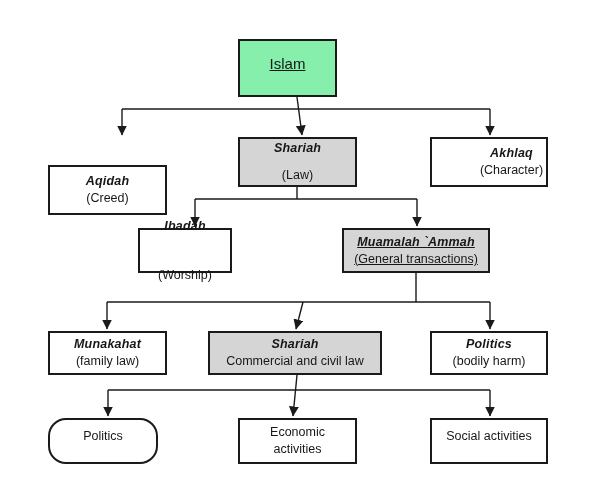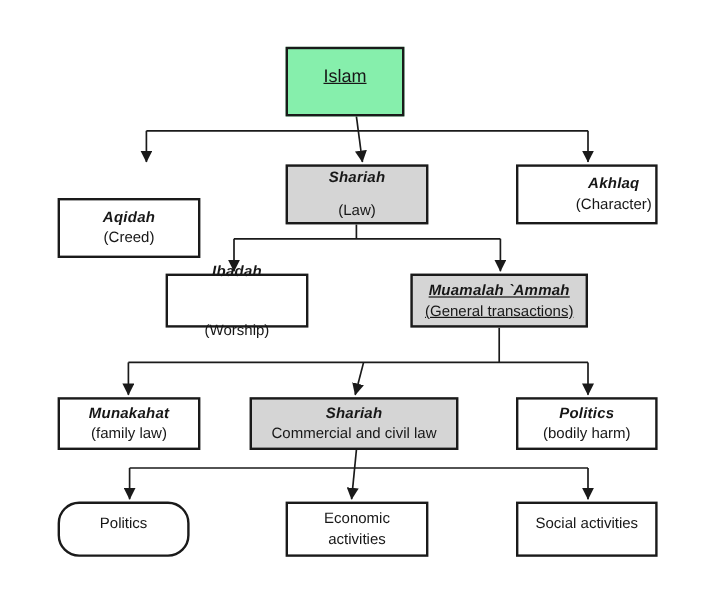--- a/index.html
+++ b/index.html
@@ -68,21 +68,21 @@
     <span class="l2">(Creed)</span>
   </div>
   <div class="node italic-title" style="left: 238px; top: 137px; width: 119px; height: 50px; background: rgb(213, 213, 213); justify-content: space-between;">
     <span class="l1">Shariah</span>
     <span class="l2">(Law)</span>
   </div>
   <div class="node italic-title" style="left: 430px; top: 137px; width: 118px; height: 50px; background: rgb(255, 255, 255); padding-left: 48px;">
     <span class="l1">Akhlaq</span>
     <span class="l2">(Character)</span>
   </div>
-  <div class="node italic-title" style="left: 138px; top: 228px; width: 119px; height: 45px; background: rgb(255, 255, 255); gap: 32px;">
+  <div class="node italic-title" style="left: 138px; top: 228px; width: 94px; height: 45px; background: rgb(255, 255, 255); gap: 32px;">
     <span class="l1">Ibadah</span>
     <span class="l2">(Worship)</span>
   </div>
   <div class="node italic-title" style="left: 342px; top: 228px; width: 148px; height: 45px; background: rgb(213, 213, 213); text-decoration: underline;">
     <span class="l1">Muamalah  `Ammah</span>
     <span class="l2">(General transactions)</span>
   </div>
   <div class="node italic-title" style="left: 48px; top: 331px; width: 119px; height: 44px; background: rgb(255, 255, 255);">
     <span class="l1">Munakahat</span>
     <span class="l2">(family law)</span>

